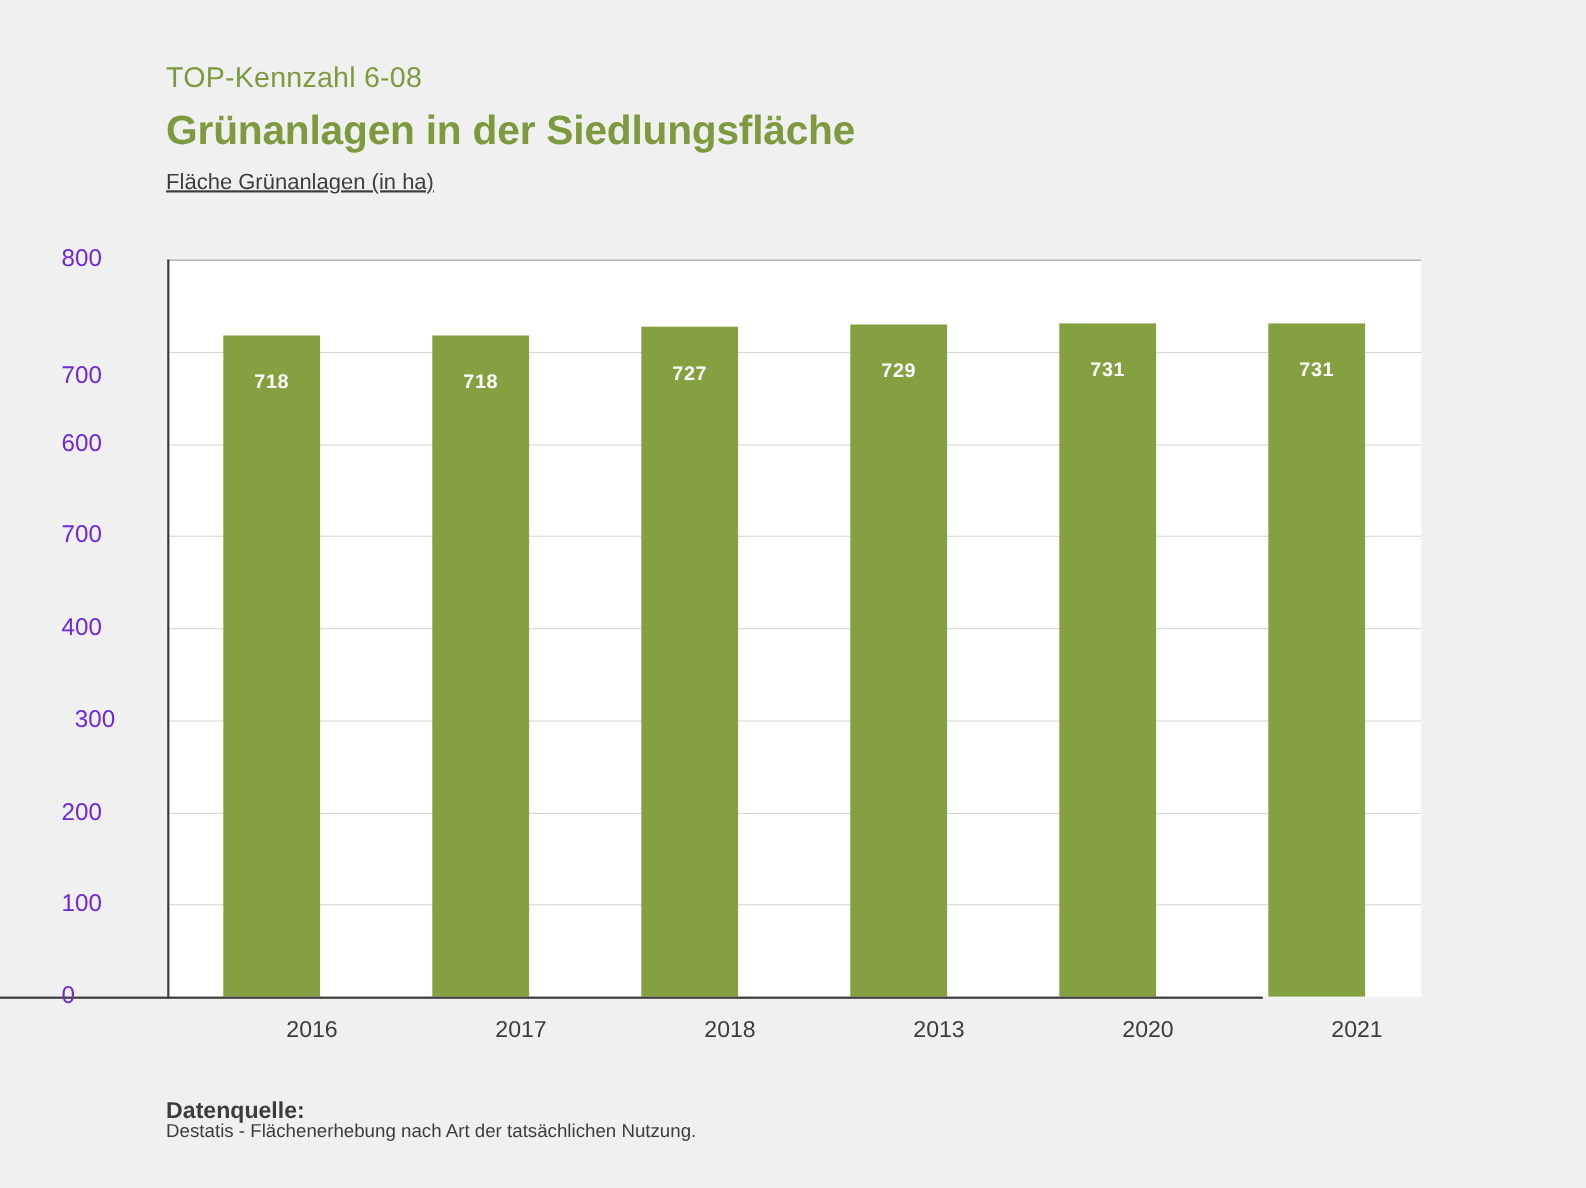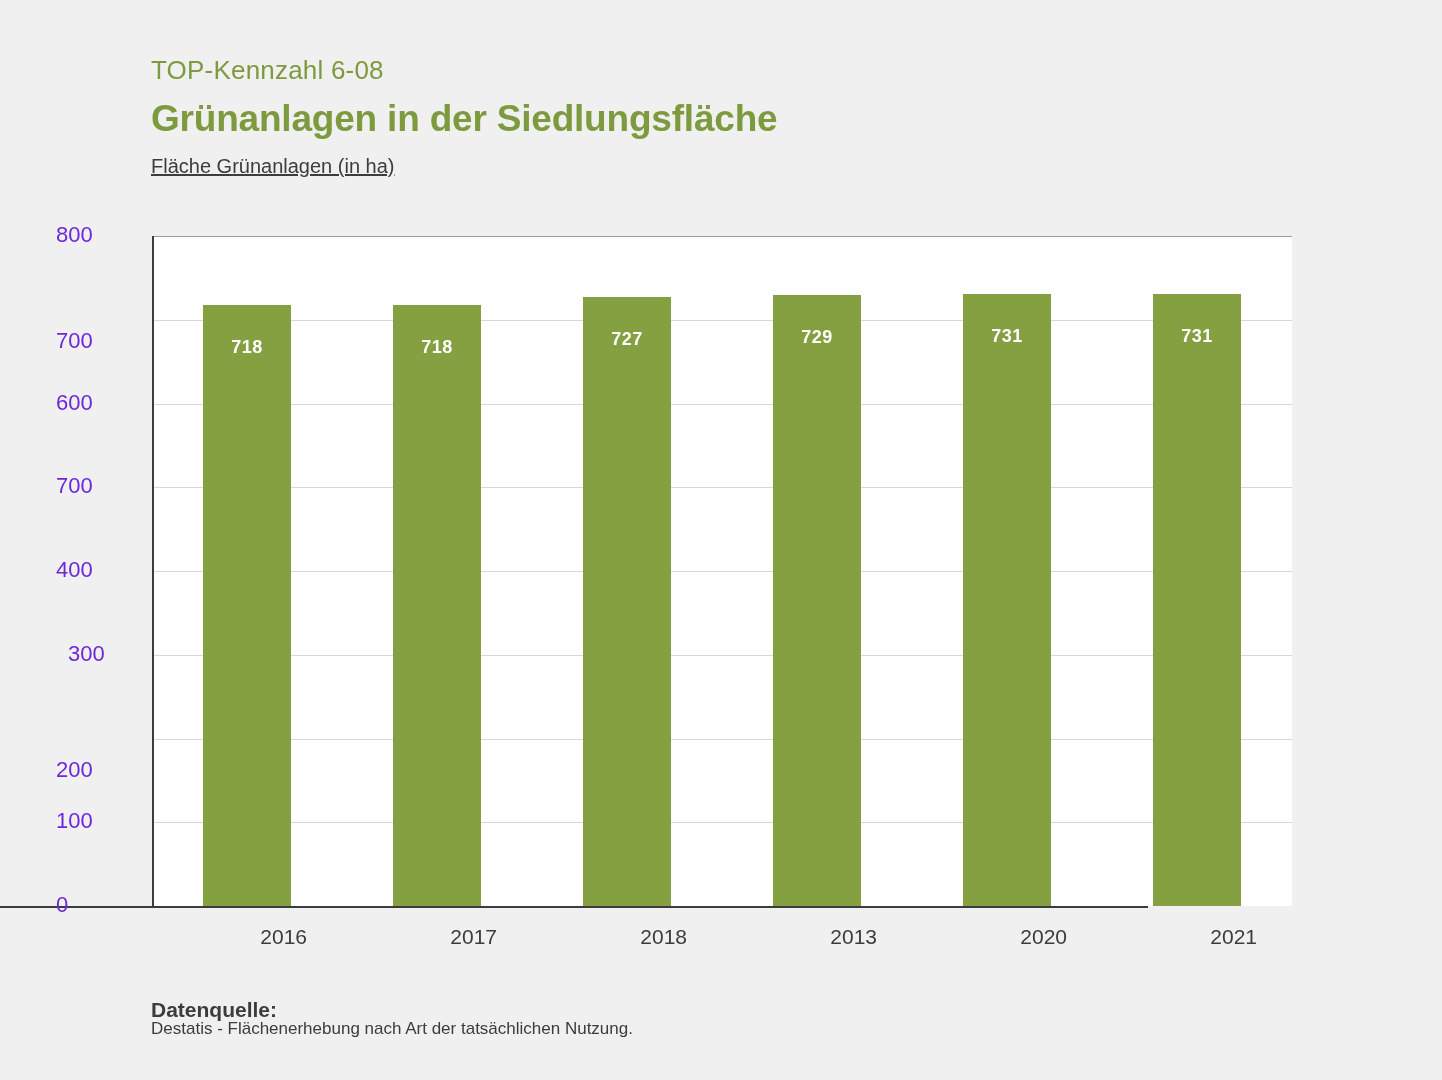--- a/index.html
+++ b/index.html
@@ -173,21 +173,21 @@
   <div class="axis-x"></div>
   <div class="axis-y"></div>
 
   <div id="yticks">
       <div class="ytick" style="left: 56px; top: 222px;">800</div>
       <div class="ytick" style="left: 56px; top: 305.75px; margin-top: 22px;">700</div>
       <div class="ytick" style="left: 56px; top: 389.5px;">600</div>
       <div class="ytick" style="left: 56px; top: 473.25px;">700</div>
       <div class="ytick" style="left: 56px; top: 557px;">400</div>
       <div class="ytick" style="left: 68px; top: 640.75px;">300</div>
-      <div class="ytick" style="left: 56px; top: 724.5px; margin-top: 32px;">200</div>
+      <div class="ytick" style="left: 56px; top: 724.5px;">200</div>
       <div class="ytick" style="left: 56px; top: 808.25px;">100</div>
       <div class="ytick" style="left: 56px; top: 892px;">0</div>
     </div>
   <div id="xticks">
       <div class="xtick" style="left: 187px; width: 120px;">2016</div>
       <div class="xtick" style="left: 377px; width: 120px;">2017</div>
       <div class="xtick" style="left: 567px; width: 120px;">2018</div>
       <div class="xtick" style="left: 757px; width: 120px;">2013</div>
       <div class="xtick" style="left: 947px; width: 120px;">2020</div>
       <div class="xtick" style="left: 1137px; width: 120px;">2021</div>

